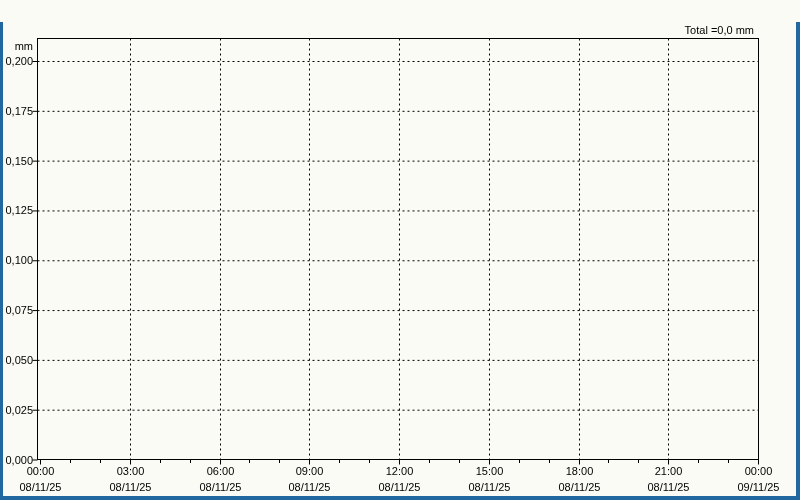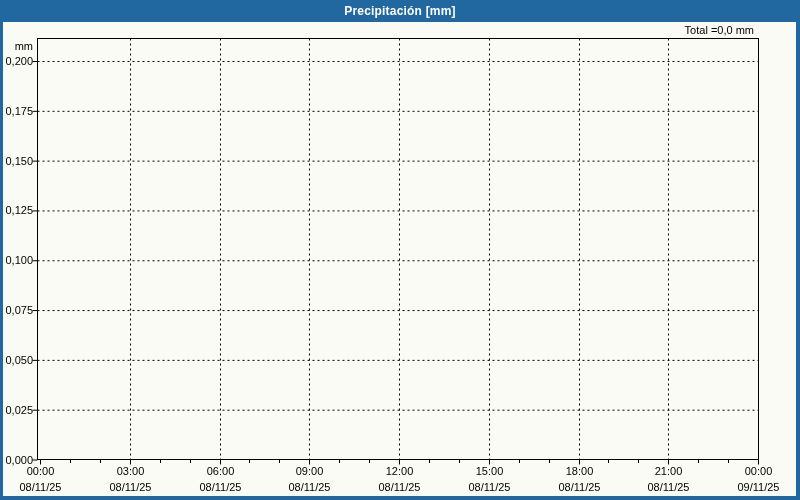--- a/index.html
+++ b/index.html
@@ -33,23 +33,20 @@
     font-size:11px;color:#000000;white-space:pre;
   }
   svg.chart{position:absolute;left:0;top:22px;}
   .chart text{font-family:"Liberation Sans", sans-serif;font-size:11px;fill:#000000;}
 </style>
 </head>
 <body>
 
 <div class="window">
 
-  <div class="titlebar">
-    <span>Precipitación [mm]</span>
-  </div>
 
   <div class="panel">
     <div class="total-label">Total =0,0 mm</div>
   </div>
 
   <svg class="chart" width="800" height="478" viewBox="0 0 800 478">
       <line x1="37.5" y1="39.5" x2="758.5" y2="39.5" stroke="#000000" stroke-width="1" stroke-dasharray="2 3"></line>
       <line x1="32.5" y1="39.5" x2="37.5" y2="39.5" stroke="#000000" stroke-width="1"></line>
       <text x="33" y="43" text-anchor="end">0,200</text>
       <line x1="37.5" y1="89.3125" x2="758.5" y2="89.3125" stroke="#000000" stroke-width="1" stroke-dasharray="2 3"></line>

